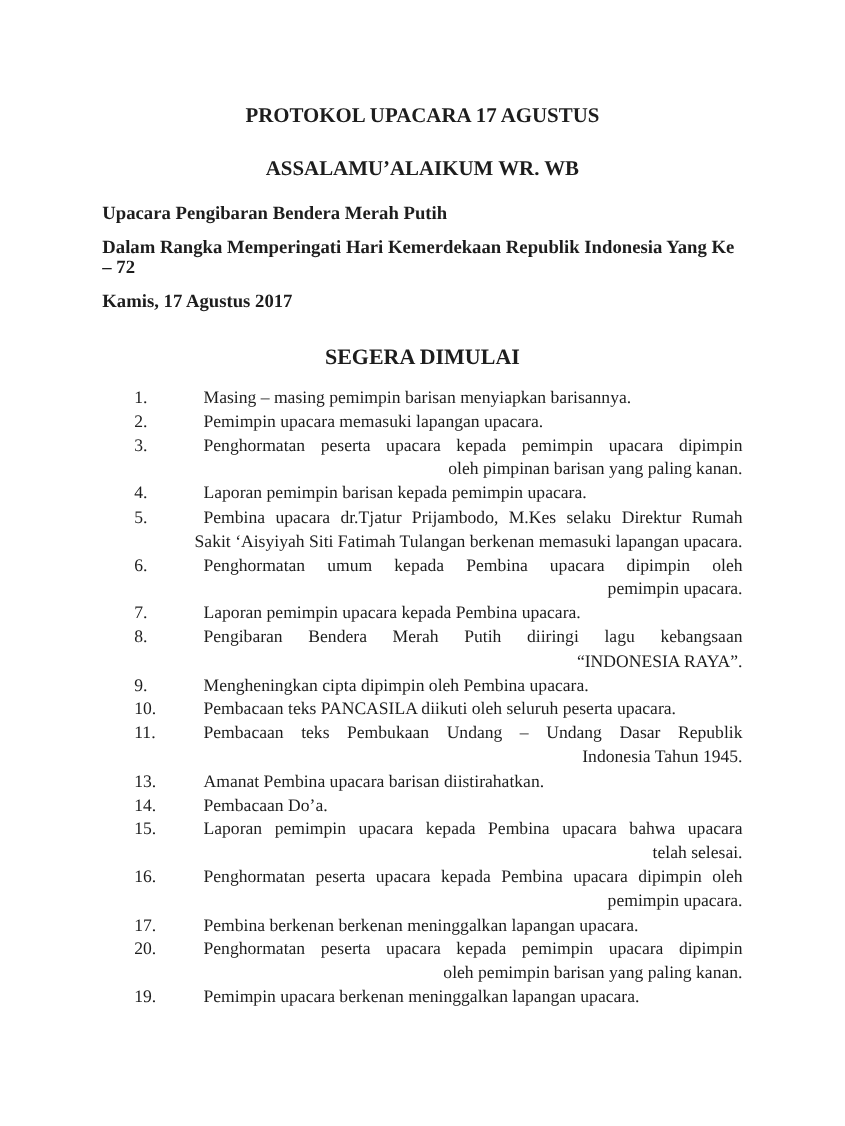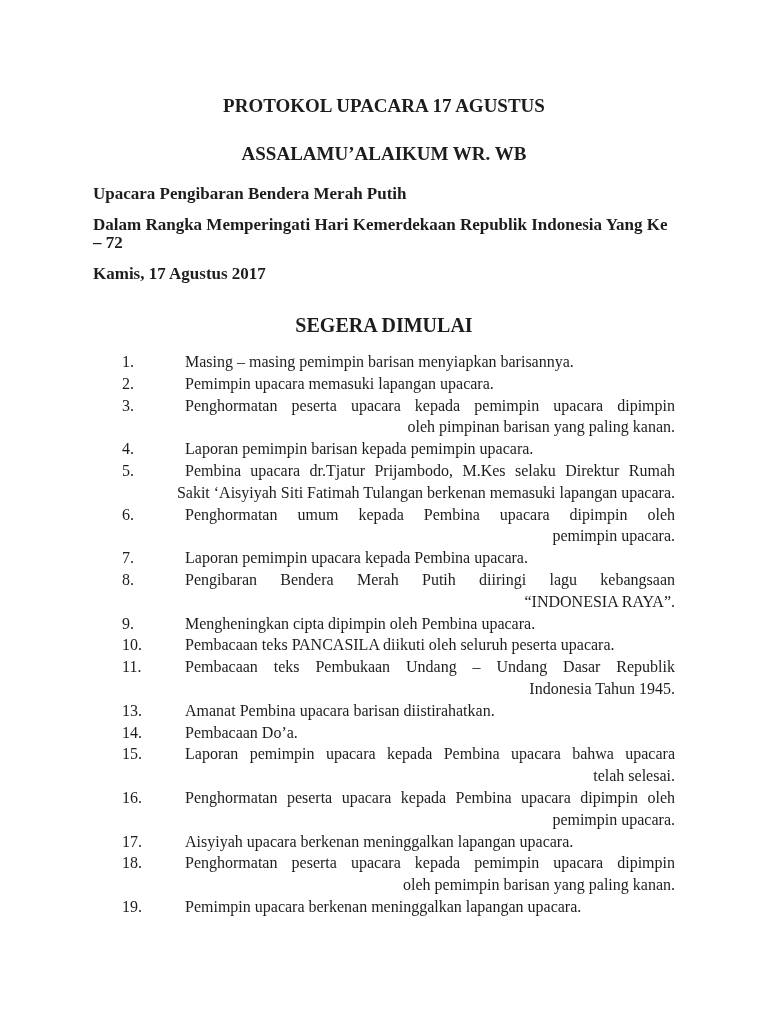--- a/index.html
+++ b/index.html
@@ -125,23 +125,23 @@
       </div>
       <div class="item">
         <div class="fline stretch"><span class="num">15.</span><span>Laporan pemimpin upacara kepada Pembina upacara bahwa upacara</span></div>
         <div class="cline">telah selesai.</div>
       </div>
       <div class="item">
         <div class="fline stretch"><span class="num">16.</span><span>Penghormatan peserta upacara kepada Pembina upacara dipimpin oleh</span></div>
         <div class="cline">pemimpin upacara.</div>
       </div>
       <div class="item">
-        <div class="fline"><span class="num">17.</span><span>Aisyiyah upacara berkenan meninggalkan lapangan upacara.</span></div>
+        <div class="fline"><span class="num">17.</span><span>Pembina berkenan berkenan meninggalkan lapangan upacara.</span></div>
       </div>
       <div class="item">
-        <div class="fline stretch"><span class="num">18.</span><span>Penghormatan peserta upacara kepada pemimpin upacara dipimpin</span></div>
+        <div class="fline stretch"><span class="num">20.</span><span>Penghormatan peserta upacara kepada pemimpin upacara dipimpin</span></div>
         <div class="cline">oleh pemimpin barisan yang paling kanan.</div>
       </div>
       <div class="item">
         <div class="fline"><span class="num">19.</span><span>Pemimpin upacara berkenan meninggalkan lapangan upacara.</span></div>
       </div>
     </div>
 </div>
 
 </body></html>

